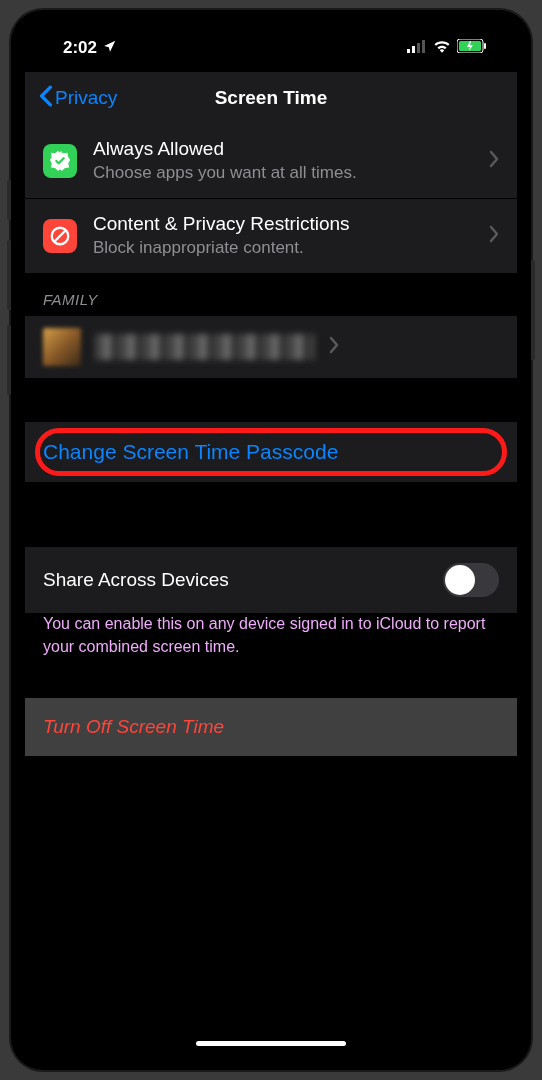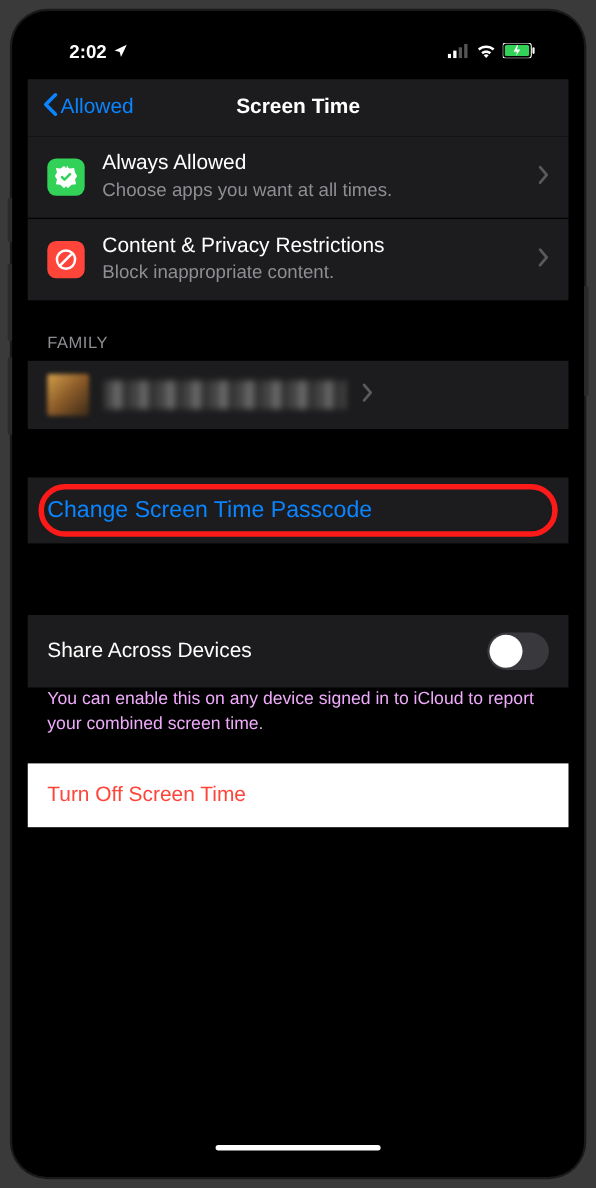--- a/index.html
+++ b/index.html
@@ -100,22 +100,23 @@
     }
     .icon-green { background: #32d158; }
     .icon-red { background: #ff453a; }
     .row-text { flex: 1; }
     .row-title { color: #fff; font-size: 19px; margin-bottom: 2px; }
     .row-sub { color: #8e8e93; font-size: 17px; line-height: 1.3; }
     .chevron { color: #5a5a5e; font-size: 22px; flex-shrink: 0; }
     .section-header {
       color: #8e8e93;
       font-size: 15px;
-      padding: 30px 18px 8px;
+      padding: 18px 18px 8px;
       letter-spacing: 0.5px;
+      font-style: italic;
     }
     .family-row {
       display: flex;
       align-items: center;
       padding: 12px 18px;
       background: #1c1c1e;
       gap: 14px;
     }
     .pixelated-avatar {
       width: 38px;
@@ -175,23 +176,24 @@
       background: #fff;
       border-radius: 50%;
     }
     .footer-text {
       color: #f0abfc;
       font-size: 16px;
       padding: 0 18px 0;
       line-height: 1.4;
     }
     .simple-row {
-      background: #ffffff;
+      background: #404040;
       padding: 18px;
-      margin-top: 24px;
+      margin-top: 40px;
+      font-style: italic;
     }
     .home-indicator {
       position: absolute;
       bottom: 10px;
       left: 50%;
       transform: translateX(-50%);
       width: 150px;
       height: 5px;
       background: #fff;
       border-radius: 3px;
@@ -243,21 +245,21 @@
       </div>
     </div>
 
     <div class="nav-header">
       <div class="back-btn">
         <span>
           <svg width="14" height="22" viewBox="0 0 12 20" fill="none" stroke="#0a84ff" stroke-width="3" stroke-linecap="round" stroke-linejoin="round">
               <path d="M10 2L2 10l8 8"></path>
             </svg>
         </span>
-        <span>Allowed</span>
+        <span>Privacy</span>
       </div>
       <div class="nav-title">Screen Time</div>
     </div>
 
     <div class="content">
 
       <div class="section-group">
         <div class="row">
           <div class="row-icon icon-green">
             <svg width="22" height="22" viewBox="0 0 24 24" fill="#fff">

